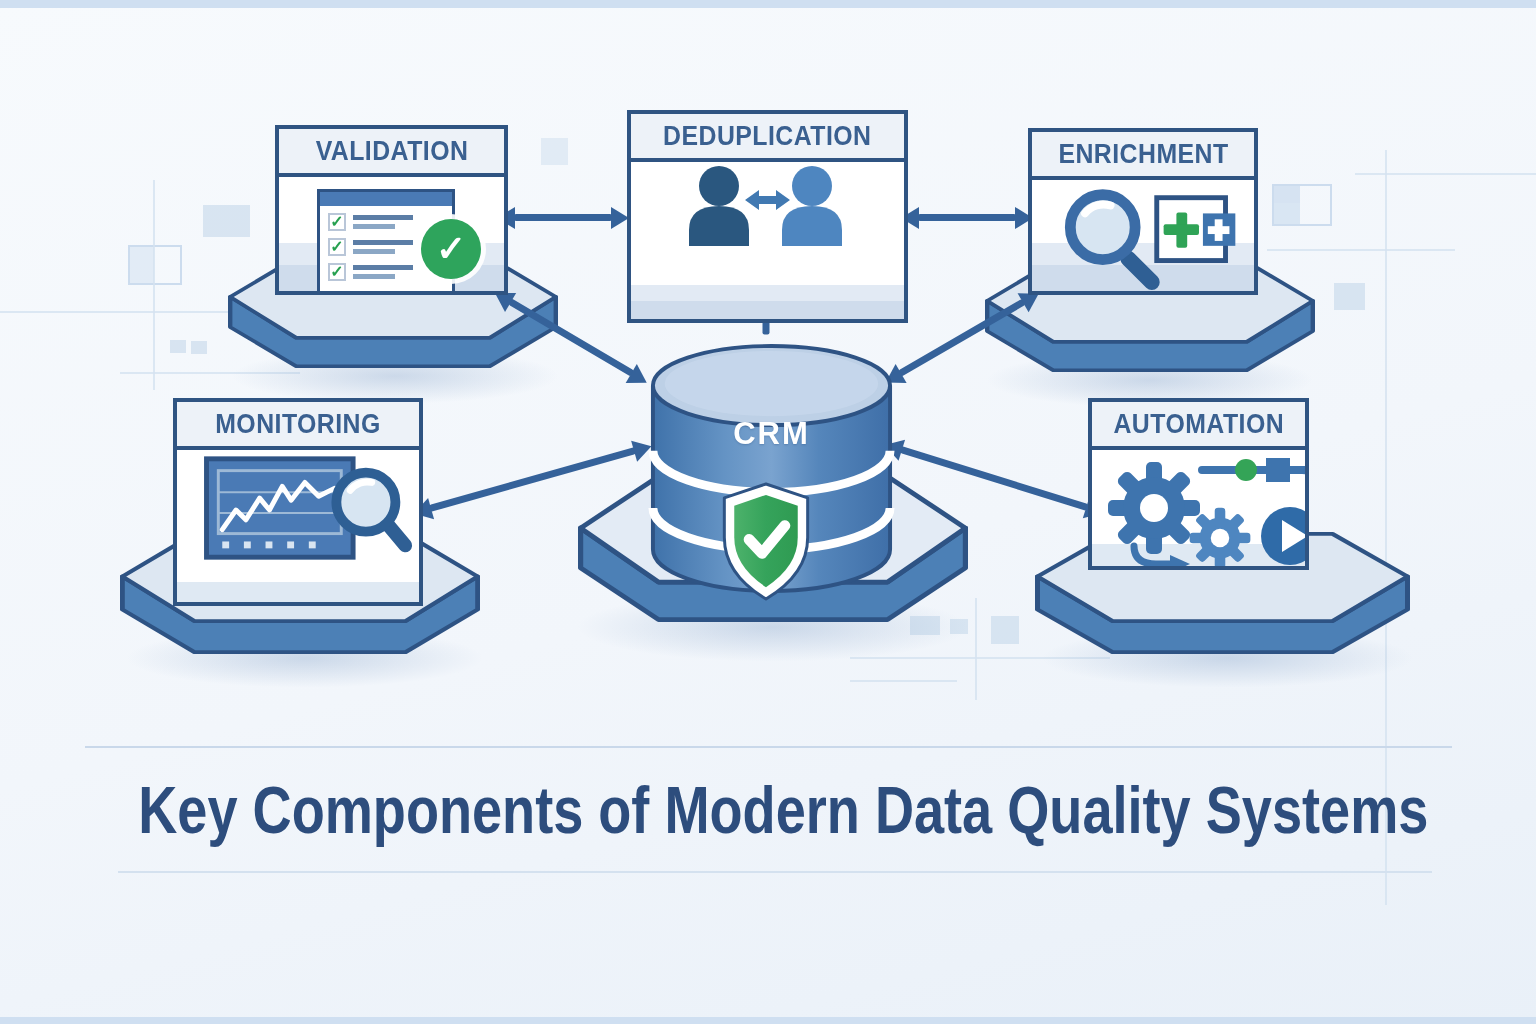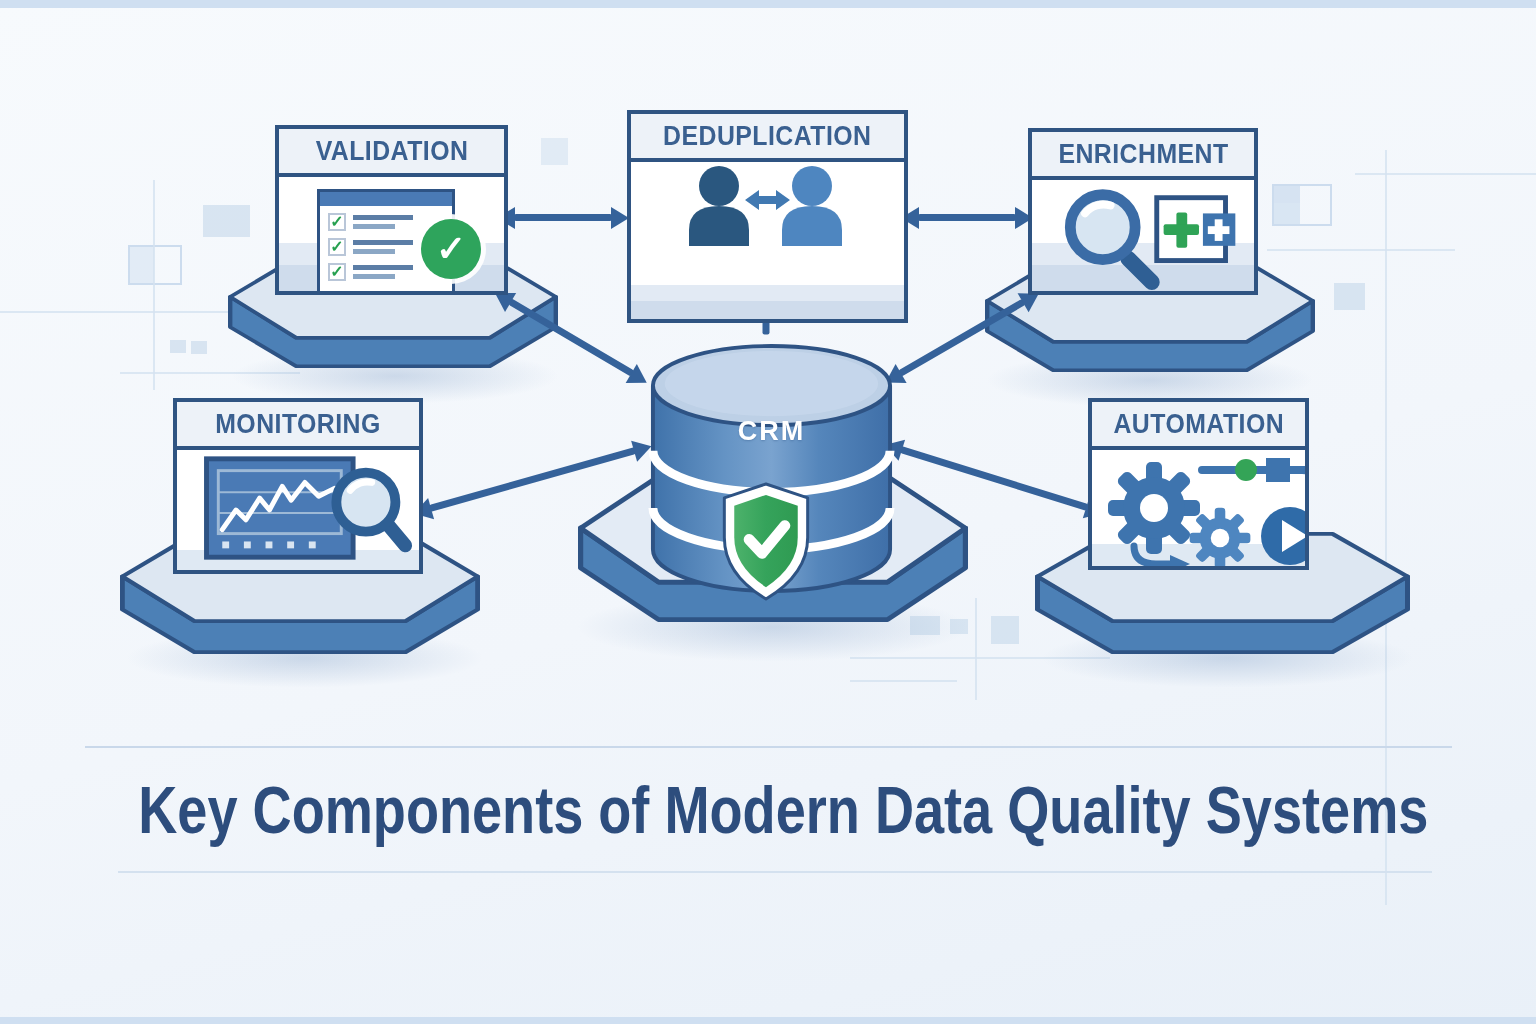--- a/index.html
+++ b/index.html
@@ -54,21 +54,21 @@
   .line-b{width:42px;height:5px;background:#8ba7c5;}
   .big-check{position:absolute;left:142px;top:42px;width:60px;height:60px;border-radius:50%;background:#2ea45c;
     box-shadow:0 0 0 5px rgba(255,255,255,.9);display:flex;align-items:center;justify-content:center;
     color:#fff;font-size:36px;font-weight:bold;z-index:3;}
 
   
   .hub{position:absolute;z-index:5;}
   .hub-label{position:absolute;z-index:6;width:247px;text-align:center;color:#fff;font-weight:bold;
     text-shadow:0 1px 2px rgba(46,83,132,.35);}
   .hub-label.top{left:648px;top:366px;font-size:33px;letter-spacing:1px;}
-  .hub-label.band{left:648px;top:416px;font-size:27px;letter-spacing:2px;}
+  .hub-label.band{left:648px;top:416px;font-size:31px;letter-spacing:2px;}
 
   
   .rule{position:absolute;height:2px;z-index:2;}
   .caption{position:absolute;top:772px;left:0;width:100%;text-align:center;z-index:3;
     font-size:66px;font-weight:bold;color:#2d4d7d;transform:scaleX(.82);white-space:nowrap;}
 </style>
 </head>
 <body>
 
 <div class="canvas">
@@ -237,21 +237,21 @@
         <rect x="127" y="18" width="70" height="64" fill="#ffffff" stroke="#2e5384" stroke-width="5"></rect>
         <rect x="147" y="33" width="11" height="36" rx="2" fill="#2fa356"></rect>
         <rect x="134" y="45" width="36" height="11" rx="2" fill="#2fa356"></rect>
         <rect x="174" y="34" width="33" height="33" fill="#3e74ae"></rect>
         <rect x="186" y="40" width="8" height="22" fill="#ffffff"></rect>
         <rect x="179" y="47" width="22" height="8" fill="#ffffff"></rect>
       </svg>
     </div>
   </div>
 
-  <div class="card" style="left:173px;top:398px;width:250px;height:176px;text-align:center;">
+  <div class="card" style="left:173px;top:398px;width:250px;height:208px;text-align:center;">
     <div class="card-header">
       <span class="card-title">MONITORING</span>
     </div>
     <div class="card-body">
       <div class="band">
           <span class="b1" style="height:20px;background:#dfe9f3;"></span>
         </div>
       <svg style="position:absolute;left:0;top:0;width:242px;height:118px;z-index:2;" viewBox="0 0 246 118">
         <rect x="30" y="8" width="149" height="100" fill="#4a7ab5" stroke="#2e5384" stroke-width="5"></rect>
         <rect x="42" y="20" width="125" height="64" fill="none" stroke="#9db9d6" stroke-width="3"></rect>

